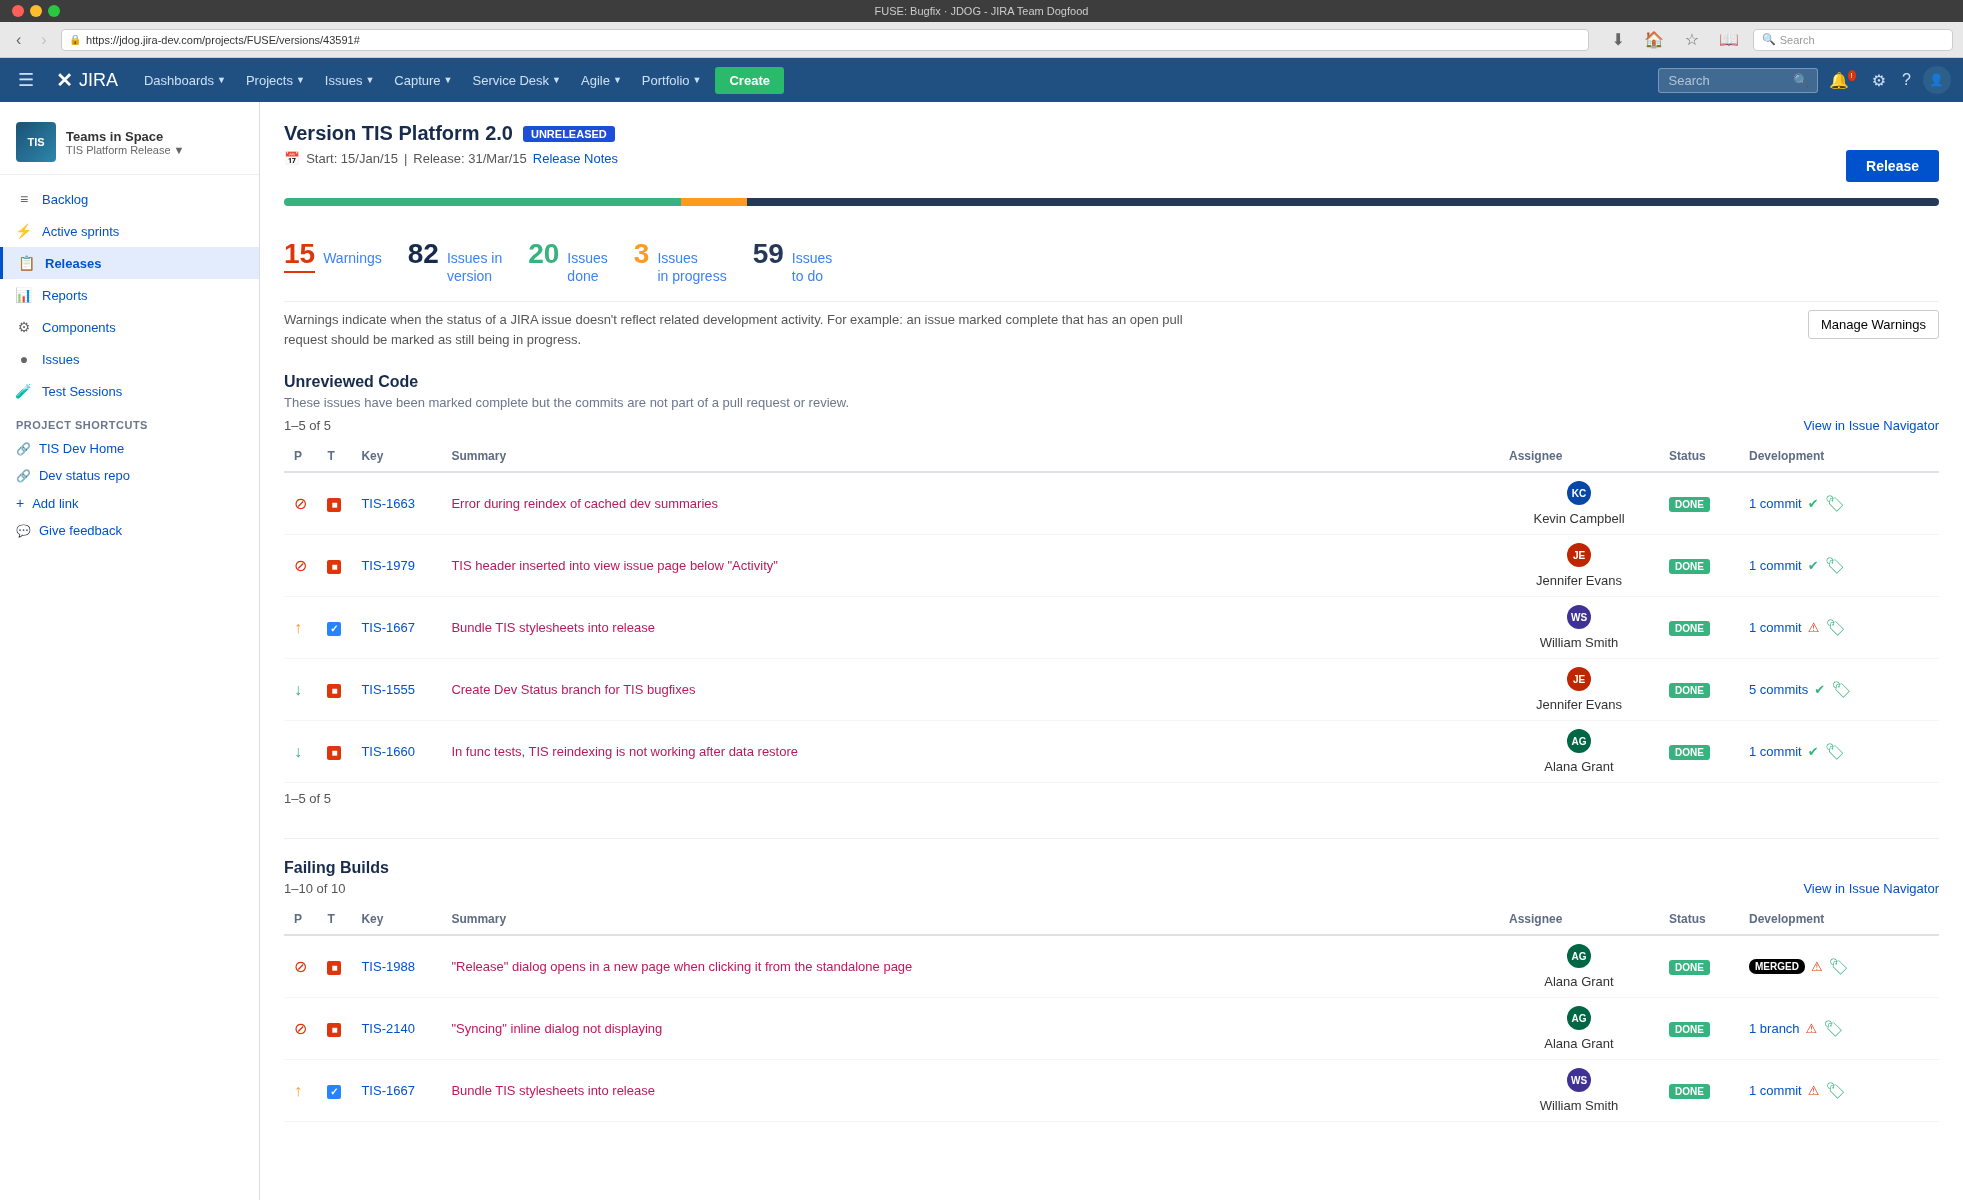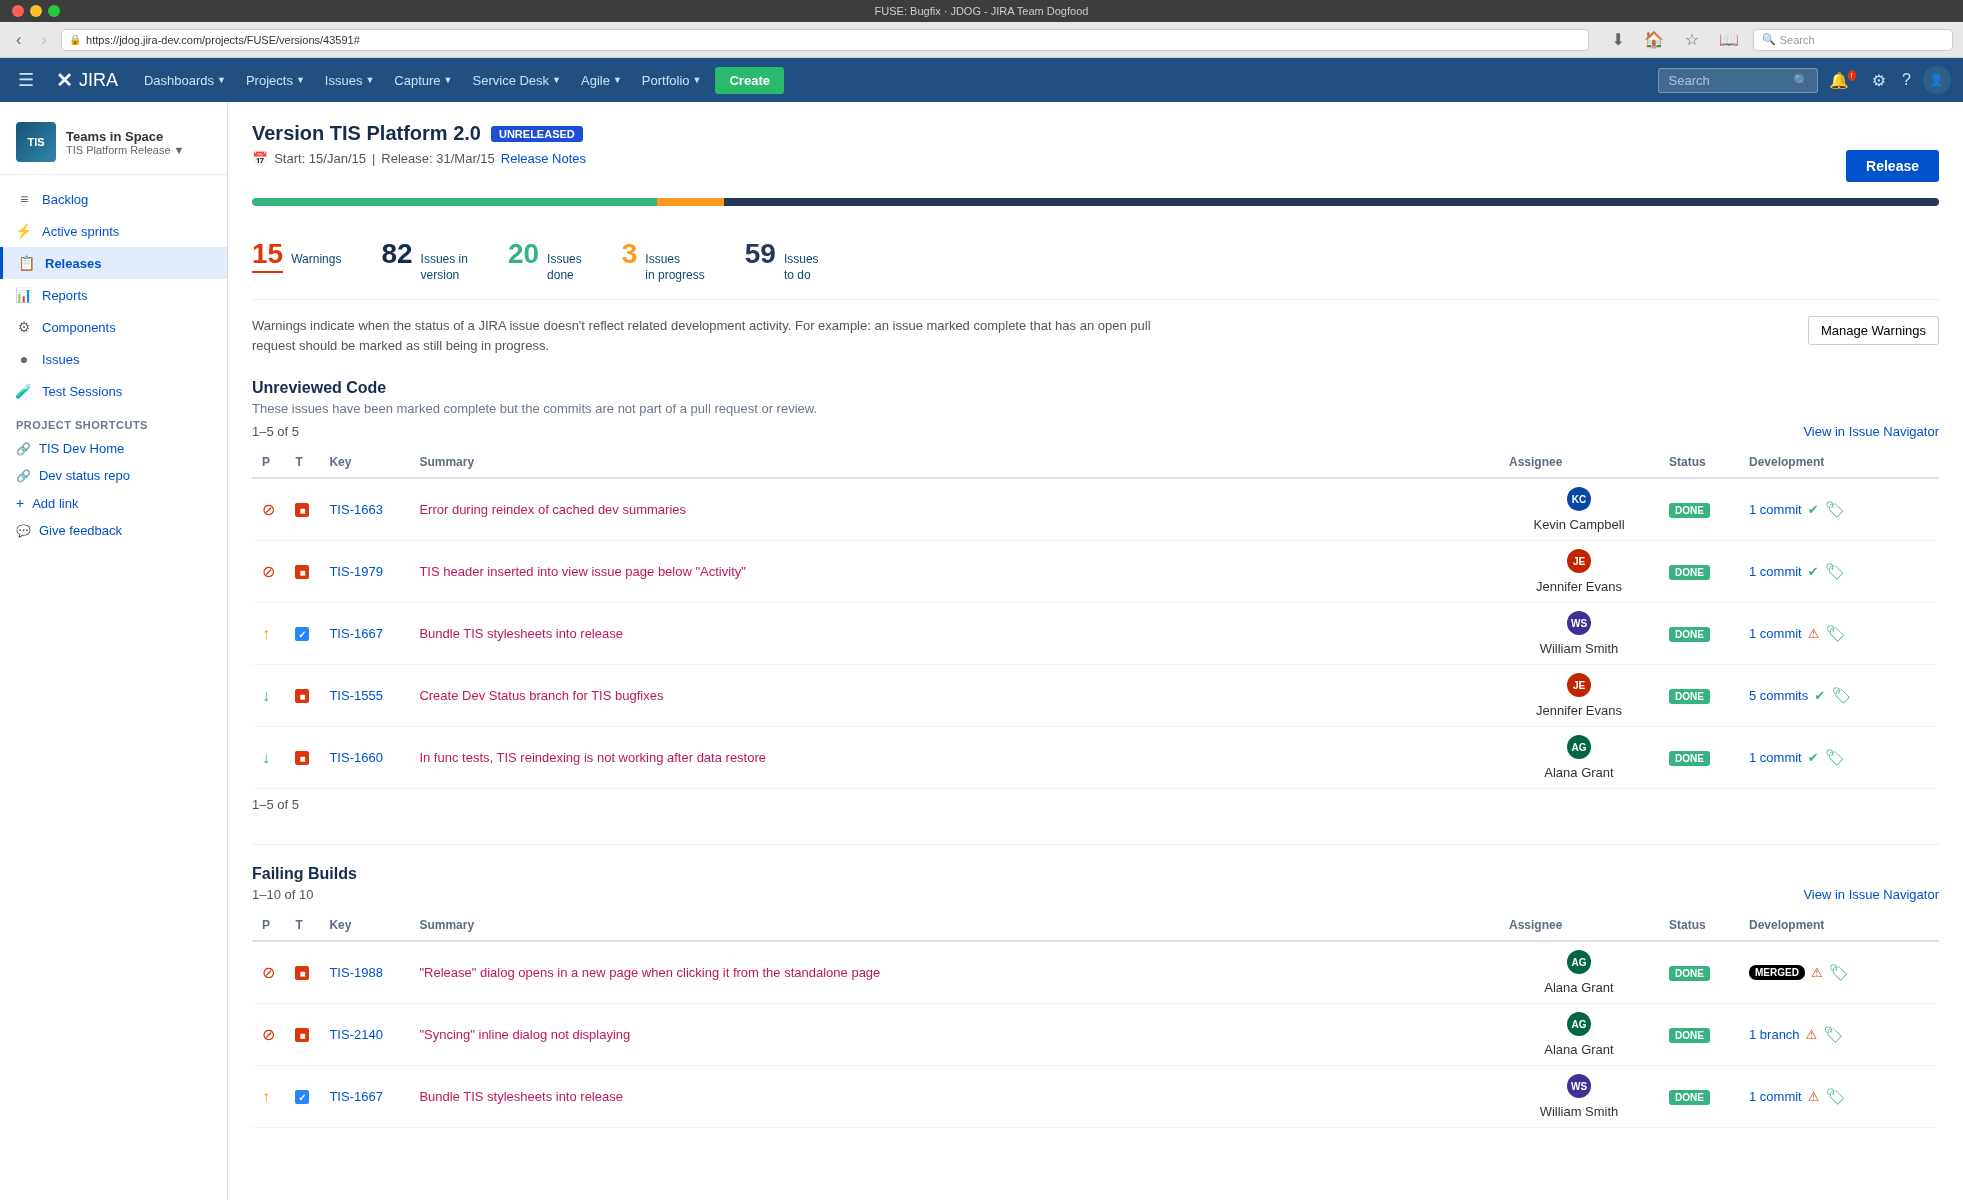--- a/index.html
+++ b/index.html
@@ -30,21 +30,21 @@
     .create-btn { background: #2aba6b; color: white; border: none; border-radius: 3px; padding: 6px 14px; font-size: 13px; font-weight: bold; cursor: pointer; margin-left: 4px; }
     .topnav-right { margin-left: auto; display: flex; align-items: center; gap: 8px; }
     .nav-search-box { background: rgba(255,255,255,0.15); border: 1px solid rgba(255,255,255,0.3); border-radius: 3px; padding: 4px 10px; color: white; font-size: 13px; width: 160px; }
     .nav-search-box::placeholder { color: rgba(255,255,255,0.6); }
     .icon-btn { background: none; border: none; color: #cce0f5; cursor: pointer; font-size: 16px; padding: 4px; }
 
     
     .layout { display: flex; min-height: calc(100vh - 102px); }
 
     
-    .sidebar { width: 228px; background: white; border-right: 1px solid #ddd; flex-shrink: 0; padding-top: 8px; }
+    .sidebar { width: 260px; background: white; border-right: 1px solid #ddd; flex-shrink: 0; padding-top: 8px; }
     .sidebar-project { display: flex; align-items: center; gap: 10px; padding: 12px 16px; border-bottom: 1px solid #eee; margin-bottom: 8px; }
     .project-avatar { width: 40px; height: 40px; border-radius: 4px; background: #1a5276; display: flex; align-items: center; justify-content: center; overflow: hidden; }
     .project-info { flex: 1; }
     .project-name { font-size: 13px; font-weight: bold; color: #333; }
     .project-sub { font-size: 11px; color: #666; display: flex; align-items: center; gap: 3px; }
     .sidebar-nav-item { display: flex; align-items: center; gap: 10px; padding: 8px 16px; cursor: pointer; color: #0052cc; font-size: 13px; }
     .sidebar-nav-item.active { background: #e3ecfc; color: #0052cc; font-weight: bold; border-left: 3px solid #0052cc; }
     .sidebar-nav-item .nav-icon { width: 16px; height: 16px; display: flex; align-items: center; justify-content: center; color: #666; font-size: 14px; }
     .sidebar-section-title { font-size: 11px; font-weight: bold; color: #6b778c; padding: 12px 16px 4px; text-transform: uppercase; letter-spacing: 0.5px; }
     .sidebar-shortcut { display: flex; align-items: center; gap: 8px; padding: 6px 16px; cursor: pointer; color: #0052cc; font-size: 13px; }
@@ -63,29 +63,29 @@
     .release-notes-link { color: #0052cc; text-decoration: none; }
     .release-btn { background: #0052cc; color: white; border: none; border-radius: 3px; padding: 8px 20px; font-size: 14px; font-weight: bold; cursor: pointer; white-space: nowrap; margin-top: 28px; }
 
     
     .progress-bar { height: 8px; border-radius: 4px; overflow: hidden; display: flex; margin: 16px 0; }
     .progress-done { background: #36b37e; }
     .progress-inprogress { background: #ff991f; }
     .progress-todo { background: #253858; }
 
     
-    .stats-row { display: flex; gap: 40px; padding: 16px 0; border-bottom: 1px solid #eee; margin-bottom: 16px; }
+    .stats-row { display: flex; gap: 26px; padding: 16px 0; border-bottom: 1px solid #eee; margin-bottom: 8px; }
     .stat-item { display: flex; align-items: baseline; gap: 8px; }
     .stat-number { font-size: 28px; font-weight: bold; }
     .stat-number.warnings { color: #de350b; }
     .stat-number.total { color: #172b4d; }
     .stat-number.done { color: #36b37e; }
     .stat-number.inprogress { color: #ff991f; }
     .stat-number.todo { color: #253858; }
-    .stat-label { font-size: 12px; color: #0c4a6e; line-height: 1.3; }
+    .stat-label { font-size: 14px; color: #3b82f6; line-height: 1.3; }
     .stat-underline { border-bottom: 2px solid #de350b; padding-bottom: 2px; }
     .manage-warnings-btn { background: white; border: 1px solid #ccc; border-radius: 3px; padding: 6px 12px; font-size: 13px; cursor: pointer; white-space: nowrap; }
 
     
     .section { margin-bottom: 32px; }
     .section-title { font-size: 16px; font-weight: bold; color: #172b4d; margin-bottom: 4px; }
     .section-desc { font-size: 13px; color: #6b778c; margin-bottom: 8px; }
     .section-meta { display: flex; justify-content: space-between; align-items: center; margin-bottom: 8px; }
     .section-count { font-size: 13px; color: #555; }
     .view-link { color: #0052cc; font-size: 13px; text-decoration: none; }

